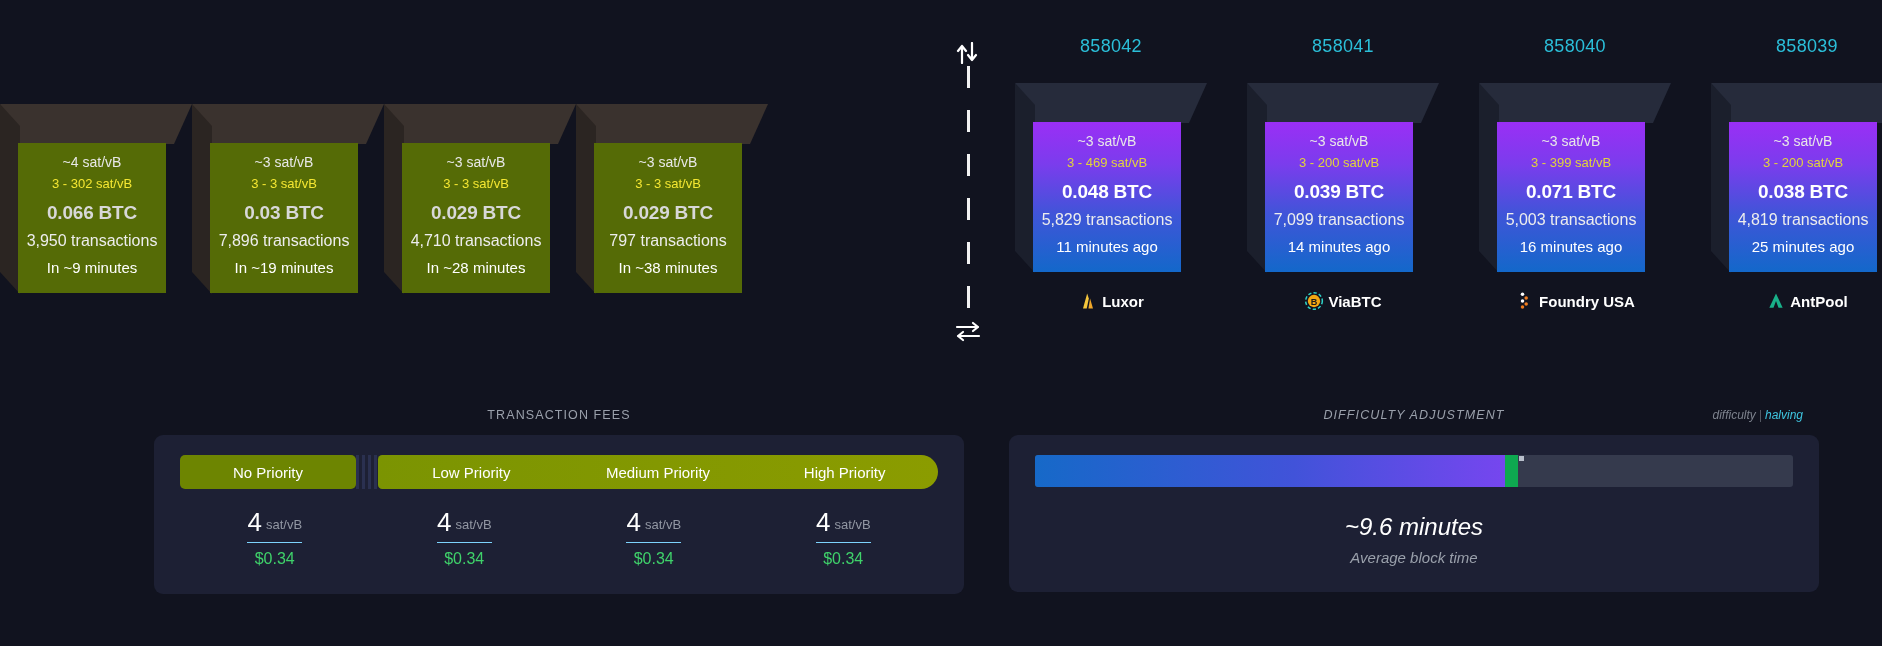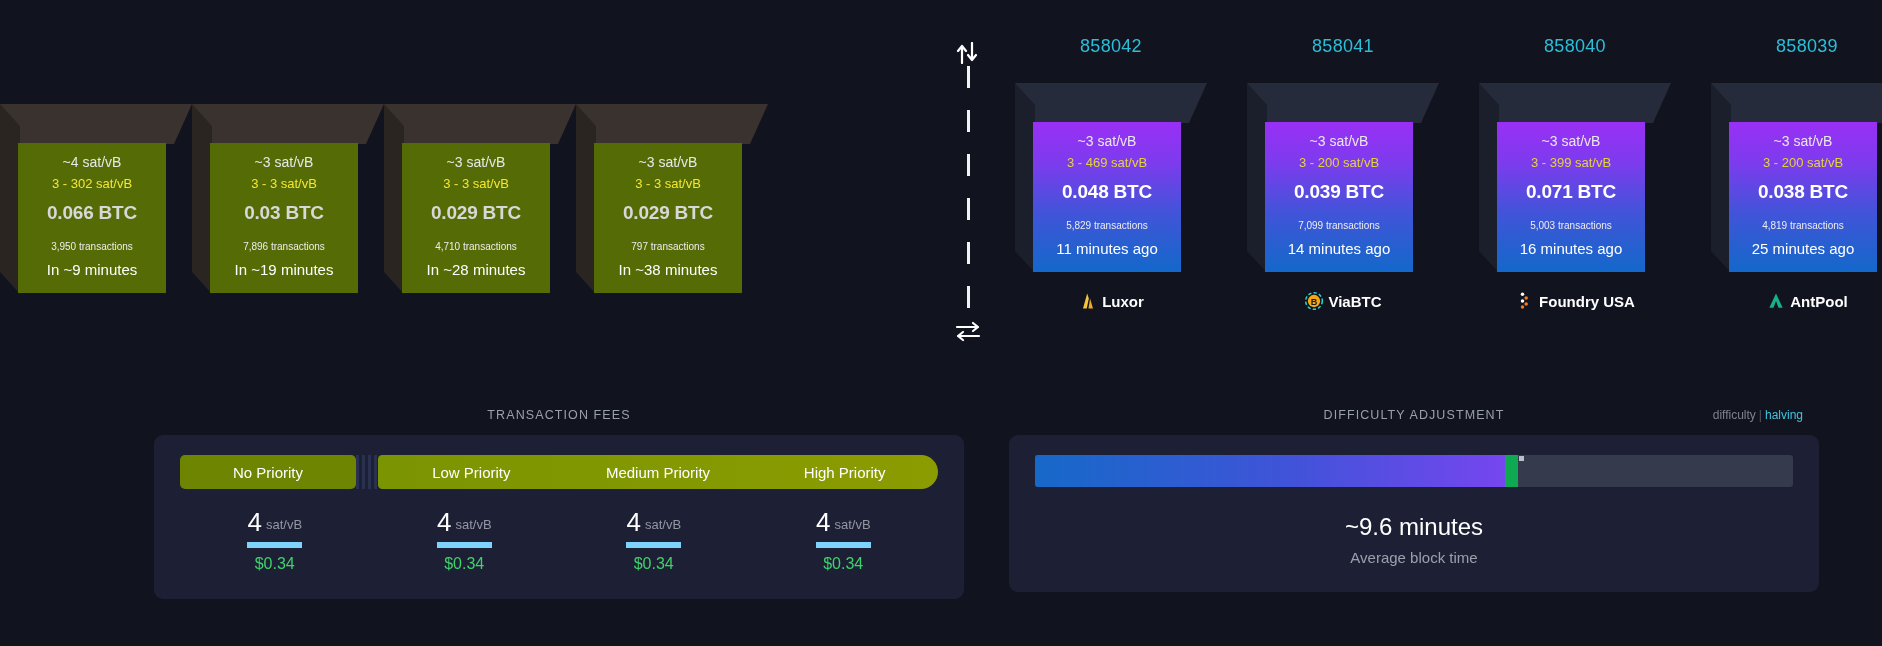--- a/index.html
+++ b/index.html
@@ -34,21 +34,21 @@
     position: absolute; left: 18px; top: 39px; width: 148px; height: 150px;
     display: flex; flex-direction: column; align-items: center;
     justify-content: flex-start; padding-top: 9px;
   }
   .mempool .face { background: #556b06; }
   .f-med { font-size: 14px; color: #e8e8e8; line-height: 1.55; }
   .f-range { font-size: 13px; color: #e2d53a; line-height: 1.6; }
   .mempool .f-range { color: #f5e732; }
   .f-btc { font-size: 19px; font-weight: bold; color: #d8d8d8; margin-top: 8px; letter-spacing: -0.2px; }
   .blockchain .f-btc { color: #ffffff; }
-  .f-tx { font-size: 10px; color: #ededed; margin-top: 17px; }
+  .f-tx { font-size: 16px; color: #ededed; margin-top: 8px; }
   .f-time { font-size: 15px; color: #ffffff; margin-top: 9px; }
 
   
   .divider { position: absolute; left: 950px; top: 20px; width: 36px; height: 330px; }
   .divider .dashline {
     position: absolute; left: 17px; top: 46px; width: 3px; height: 248px;
     background: repeating-linear-gradient(to bottom, #f2f2f2 0 22px, transparent 22px 44px);
   }
   .divider .ico { position: absolute; left: 0; width: 36px; text-align: center; color: #fff; }
   .divider .ico svg { display: block; margin: 0 auto; }
@@ -101,21 +101,21 @@
   .fee-gap {
     width: 22px;
     background: repeating-linear-gradient(to right, #2a3050 0 3px, #1d2034 3px 6px);
   }
   .fee-seg.rest { flex: 1; border-radius: 5px 20px 20px 5px;
     background: linear-gradient(90deg, #7b9402 0%, #8b9c00 100%);
     justify-content: space-around; }
   .fee-seg.rest span { flex: 1; text-align: center; }
   .fee-cols { display: flex; margin-top: 18px; }
   .fee-col { flex: 1; text-align: center; }
-  .fee-rate { display: inline-block; border-bottom: 6px solid #7dd3fc; padding-bottom: 4px; }
+  .fee-rate { display: inline-block; border-bottom: 1px solid #7dd3fc; padding-bottom: 4px; }
   .fee-rate .num { font-size: 26px; color: #ffffff; vertical-align: -2px; }
   .fee-rate .unit { font-size: 13px; color: #9297a3; margin-left: 4px; }
   .fee-fiat { font-size: 16px; color: #3fd16a; margin-top: 7px; }
 
   
   .diff-bar {
     height: 32px; border-radius: 3px; background: #353a4d; overflow: hidden;
     display: flex; position: relative;
   }
   .diff-fill { background: linear-gradient(90deg, #1669c8 0%, #4153d9 55%, #7646ef 100%); }
@@ -330,21 +330,21 @@
       </div>
       <div class="fee-cols" id="fee-cols">
           <div class="fee-col"><div class="fee-rate"><span class="num">4</span><span class="unit">sat/vB</span></div><div class="fee-fiat">$0.34</div></div>
           <div class="fee-col"><div class="fee-rate"><span class="num">4</span><span class="unit">sat/vB</span></div><div class="fee-fiat">$0.34</div></div>
           <div class="fee-col"><div class="fee-rate"><span class="num">4</span><span class="unit">sat/vB</span></div><div class="fee-fiat">$0.34</div></div>
           <div class="fee-col"><div class="fee-rate"><span class="num">4</span><span class="unit">sat/vB</span></div><div class="fee-fiat">$0.34</div></div>
         </div>
     </div>
   </div>
 
-  <div class="panel-wrap" style="left:963px; width:810px;">
+  <div class="panel-wrap" style="left:963px; width:810px;font-style:italic;">
     <div class="panel-title">DIFFICULTY ADJUSTMENT</div>
     <div class="panel-links">
       <a href="#">difficulty</a><span class="sep">|</span><a href="#" class="active">halving</a>
     </div>
     <div class="panel-box">
       <div class="diff-bar">
         <div class="diff-fill" id="diff-fill" style="width: 62%;"></div>
         <div class="diff-marker"></div>
         <div class="diff-marker-dot" id="diff-dot" style="left: calc(62% + 14px);"></div>
       </div>

